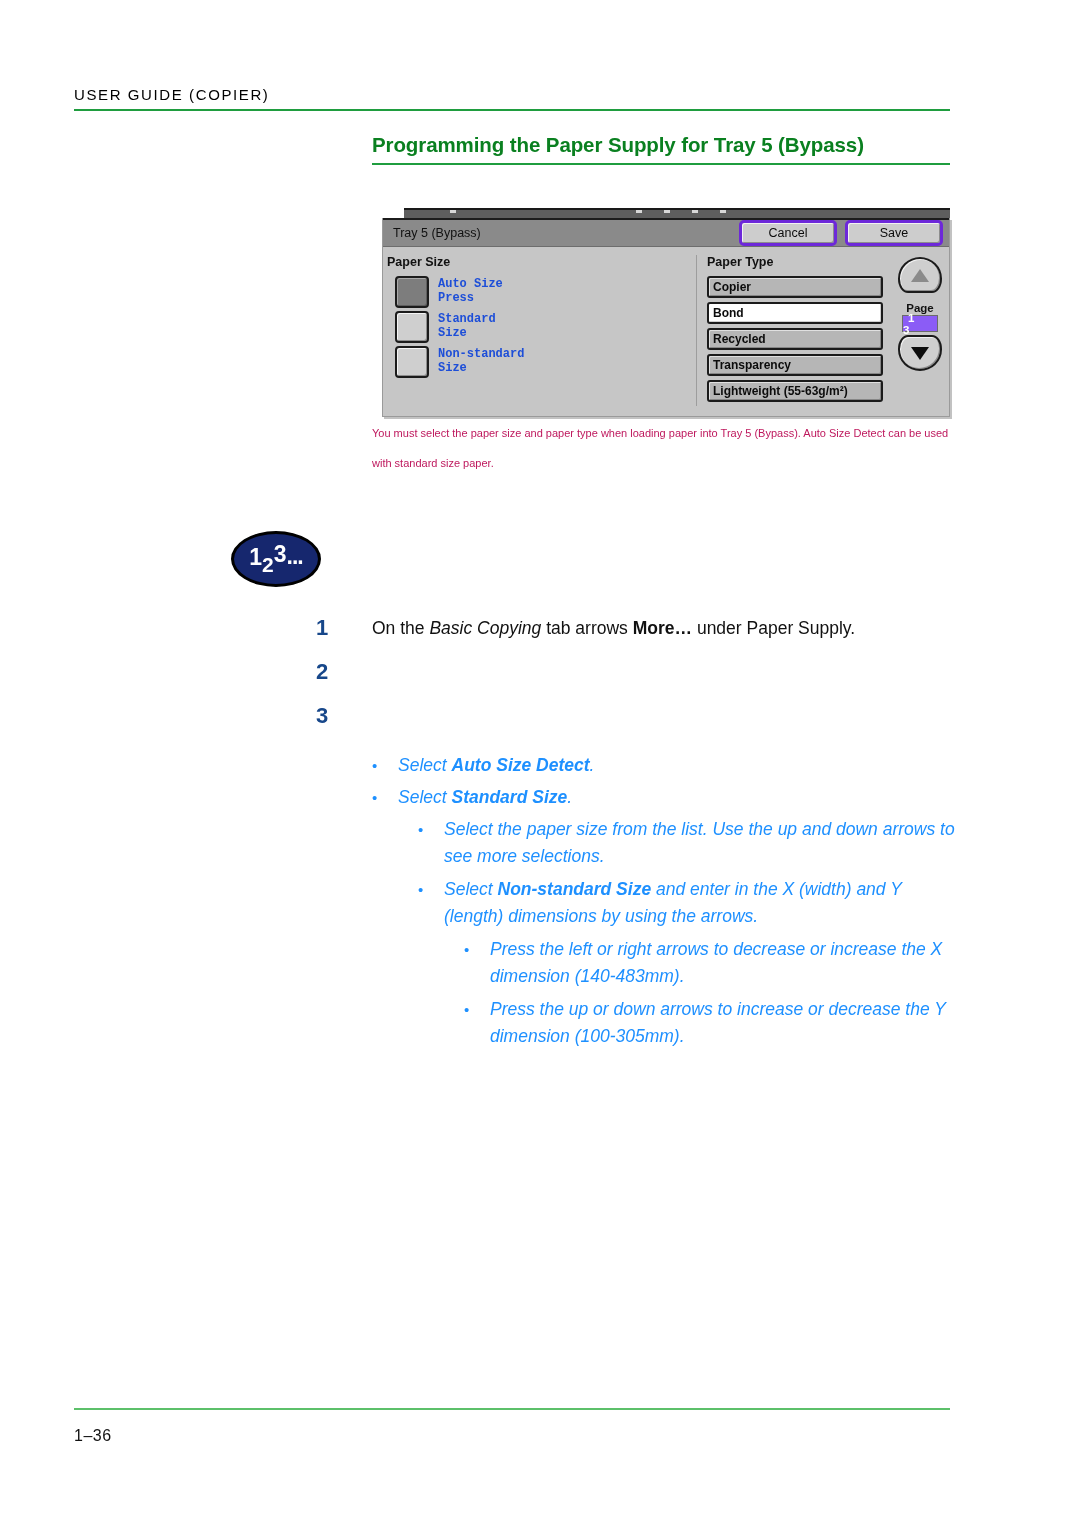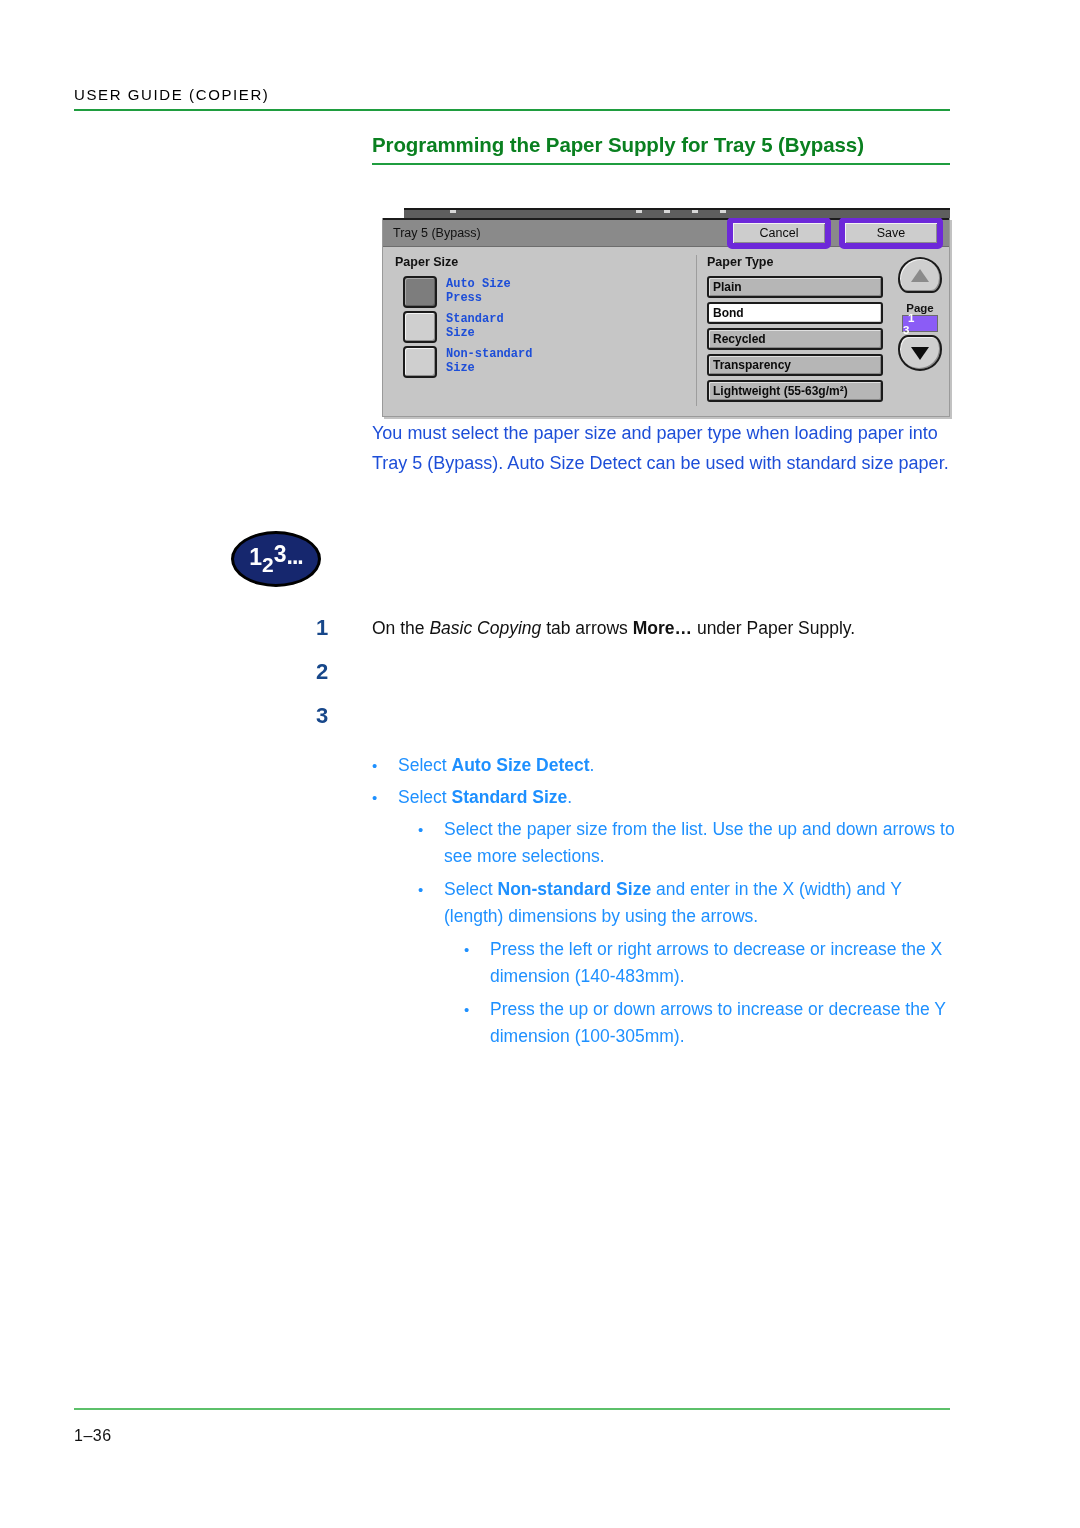--- a/index.html
+++ b/index.html
@@ -102,39 +102,39 @@
     color: #111;
     font-weight: 500;
     flex: 1;
     white-space: nowrap;
   }
   .fig-btn {
     min-width: 92px;
     height: 20px;
     margin-left: 8px;
     background: #cdcdcd;
-    border: 6px solid #6d28d9;
+    border: 3px solid #6d28d9;
     border-radius: 5px;
     box-shadow: inset 1px 1px 0 #f2f2f2, inset -1px -1px 0 #8d8d8d;
     font-size: 12.5px;
     color: #0c0c0c;
     display: flex;
     align-items: center;
     justify-content: center;
     font-weight: 500;
   }
   .fig-body {
     display: flex;
     padding: 8px 0 10px 0;
     min-height: 130px;
     position: relative;
   }
   .fig-col-left {
     width: 360px;
-    padding-left: 12px;
+    padding-left: 4px;
     box-sizing: border-box;
     border-right: 1px solid #9d9d9d;
   }
   .fig-col-right {
     flex: 1;
     padding-left: 10px;
     box-sizing: border-box;
     display: flex;
   }
   .fig-grouplabel {
@@ -248,23 +248,23 @@
     margin-bottom: 3px;
     box-sizing: border-box;
   }
 
   
   .intro {
     position: absolute;
     left: 372px;
     top: 418px;
     width: 580px;
-    font-size: 18px;
+    font-size: 11px;
     line-height: 30px;
-    color: #1d4ed8;
+    color: #be185d;
   }
 
   
   .badge-123 {
     position: absolute;
     left: 231px;
     top: 531px;
     width: 90px;
     height: 56px;
     border-radius: 50%;
@@ -331,21 +331,21 @@
   .bullet .dot {
     width: 26px;
     flex: none;
     text-align: left;
     font-size: 15px;
     line-height: 27px;
   }
   .bullet.lvl2 { margin-left: 46px; margin-bottom: 6px; }
   .bullet.lvl3 { margin-left: 92px; margin-bottom: 6px; }
   .bullet b { font-weight: bold; }
-  .bullet .txt { flex: 1; }
+  .bullet .txt { flex: 1; font-style: italic; }
 
   
   .footer-rule {
     position: absolute;
     left: 74px;
     top: 1408px;
     width: 876px;
     height: 2px;
     background: #5cc06a;
   }
@@ -413,21 +413,21 @@
           <span class="size-label">
             <span>Non-standard</span><br>
             <span>Size</span>
           </span>
         </div>
       </div>
 
       <div class="fig-col-right">
         <div class="type-list">
           <div class="fig-grouplabel">Paper Type</div>
-          <div class="type-item">Plain</div>
+          <div class="type-item">Copier</div>
           <div class="type-item selected">Bond</div>
           <div class="type-item">Recycled</div>
           <div class="type-item">Transparency</div>
           <div class="type-item">Lightweight (55-63g/m²)</div>
         </div>
 
         <div class="pager">
           <div class="arrow-btn up">
             <span class="tri up"></span>
           </div>

